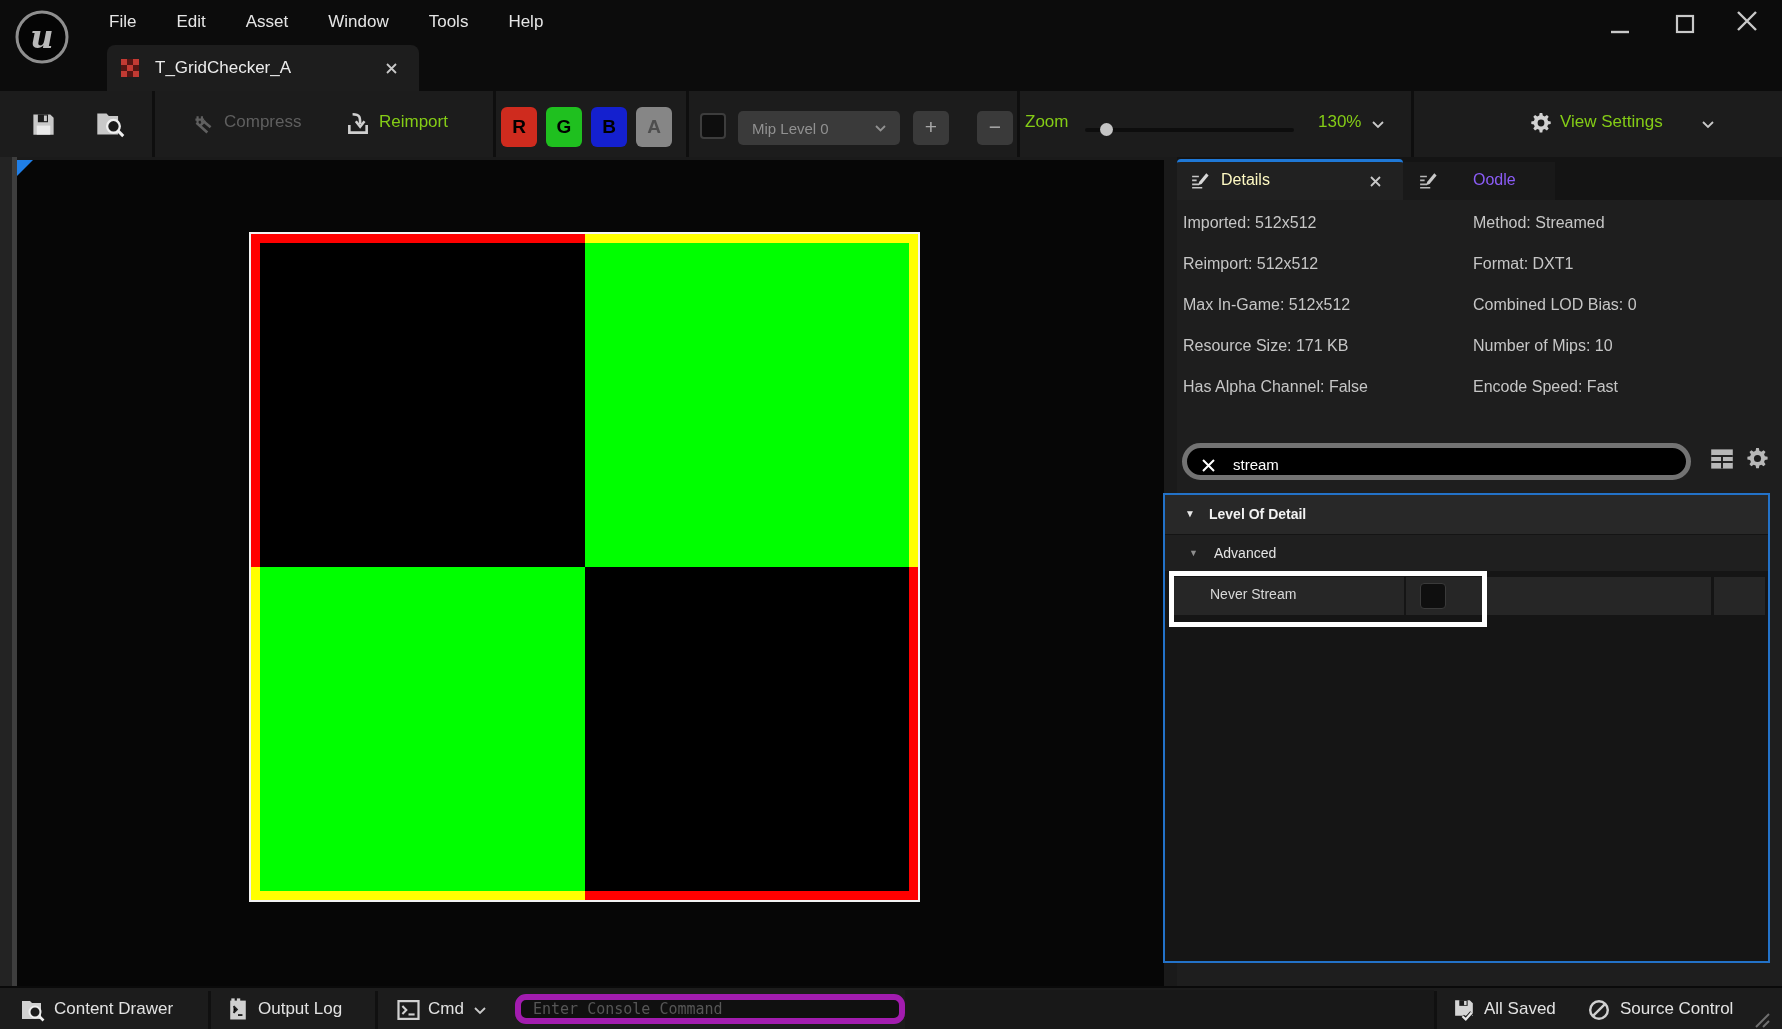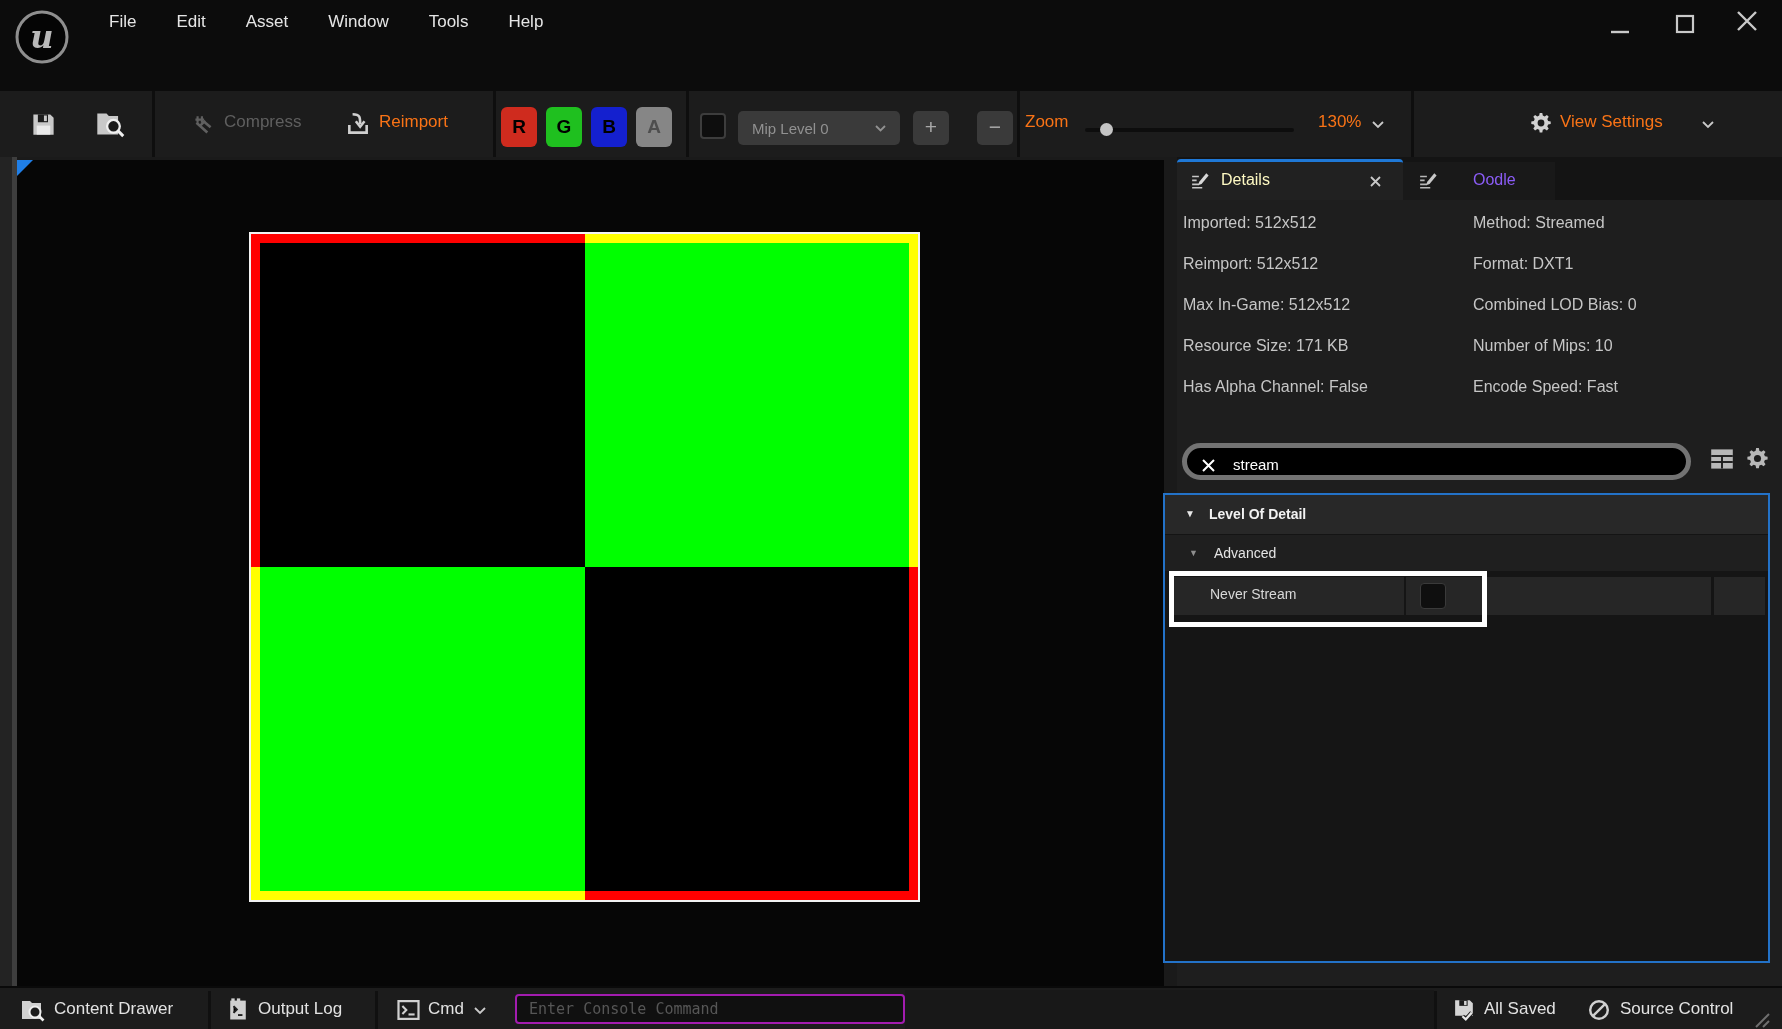--- a/index.html
+++ b/index.html
@@ -12,21 +12,21 @@
   .topbar { left:0; top:0; width:1782px; height:91px; background:#0c0c0c; }
   .menu-row { left:109px; top:9px; display:flex; gap:40px; }
   .menu-item { color:#e6e6e6; font-size:17px; padding:3px 0; cursor:default; }
   .asset-tab { left:107px; top:45px; width:312px; height:46px; background:#1d1d1d;
                border-radius:8px 8px 0 0; }
   .asset-tab-title { position:absolute; left:48px; top:13px; color:#ececec; font-size:17px; }
 
   
   .toolbar { left:0; top:91px; width:1782px; height:66px; background:#1c1c1c; }
   .tsep { position:absolute; top:0; width:3px; height:66px; background:#0e0e0e; }
-  .tlabel { position:absolute; font-size:17px; color:#f97316; }
+  .tlabel { position:absolute; font-size:17px; color:#84cc16; }
   .tlabel.disabled { color:#5f5f5f; }
   .chan-btn { position:absolute; top:16px; width:36px; height:40px; border-radius:6px;
               border:none; font-family:"Liberation Sans",sans-serif;
               font-size:19px; font-weight:bold; color:#000; }
   .chan-btn.disabled { color:#4e4e4e; }
   .tb-checkbox { position:absolute; left:700px; top:22px; width:26px; height:26px;
                  background:#0e0e0e; border:2px solid #3d3d3d; border-radius:4px; }
   .mip-dd { position:absolute; left:738px; top:20px; width:162px; height:34px;
             background:#3a3a3a; border-radius:5px; color:#919191; font-size:15px;
             display:flex; align-items:center; padding:0 14px; gap:10px; }
@@ -86,21 +86,21 @@
   .highlight-box { position:absolute; left:4px; top:76px; width:318px; height:56px;
                    border:5px solid #ffffff; z-index:3; }
 
   
   .statusbar { left:0; top:986px; width:1782px; height:43px; background:#1c1c1c;
                border-top:2px solid #0a0a0a; }
   .statusbar .darkmid { position:absolute; left:905px; top:2px; width:529px; height:41px; background:#181818; }
   .ssep { position:absolute; top:3px; width:3px; height:38px; background:#101010; }
   .sb-label { position:absolute; font-size:17px; color:#e2e2e2; white-space:nowrap; }
   .console-input { position:absolute; left:515px; top:6px; width:390px; height:30px;
-                   background:#101010; border:2px solid #a21caf; border-radius:4px;
+                   background:#101010; border:6px solid #a21caf; border-radius:11px;
                    color:#c8c8c8; font-family:"DejaVu Sans Mono",monospace; font-size:15px;
                    padding-left:12px; outline:none; }
   .console-input::placeholder { color:#565656; }
 
   svg { display:block; }
 </style>
 </head>
 <body>
 
 <div id="root">
@@ -131,20 +131,38 @@
       <svg width="24" height="24">
           <rect x="4" y="6" width="16" height="16" fill="none" stroke="#c9c9c9" stroke-width="2.2"></rect>
         </svg>
     </div>
     <div class="abs" style="left:1735px;top:8px;width:24px;height:24px;">
       <svg width="24" height="24">
           <path d="M3 4 L21 22 M21 4 L3 22" stroke="#c9c9c9" stroke-width="2.4"></path>
         </svg>
     </div>
 
+    <div class="abs asset-tab">
+      <div class="abs" style="left:14px;top:14px;">
+        <svg width="18" height="18">
+          <rect width="18" height="18" fill="#551513"></rect>
+          <rect x="0" y="0" width="6" height="6" fill="#c23a33"></rect>
+          <rect x="12" y="0" width="6" height="6" fill="#c23a33"></rect>
+          <rect x="6" y="6" width="6" height="6" fill="#c23a33"></rect>
+          <rect x="0" y="12" width="6" height="6" fill="#c23a33"></rect>
+          <rect x="12" y="12" width="6" height="6" fill="#c23a33"></rect>
+        </svg>
+      </div>
+      <span class="asset-tab-title">T_GridChecker_A</span>
+      <div class="abs" style="left:278px;top:17px;">
+        <svg width="13" height="13">
+            <path d="M2 2 L11 11 M11 2 L2 11" stroke="#c8c8c8" stroke-width="1.8"></path>
+          </svg>
+      </div>
+    </div>
   </div>
 
   <div class="abs toolbar">
     <div class="tsep" style="left:152px;"></div>
     <div class="tsep" style="left:493px;"></div>
     <div class="tsep" style="left:686px;"></div>
     <div class="tsep" style="left:1017px;"></div>
     <div class="tsep" style="left:1411px;"></div>
 
     <div class="abs" style="left:30px;top:20px;">

